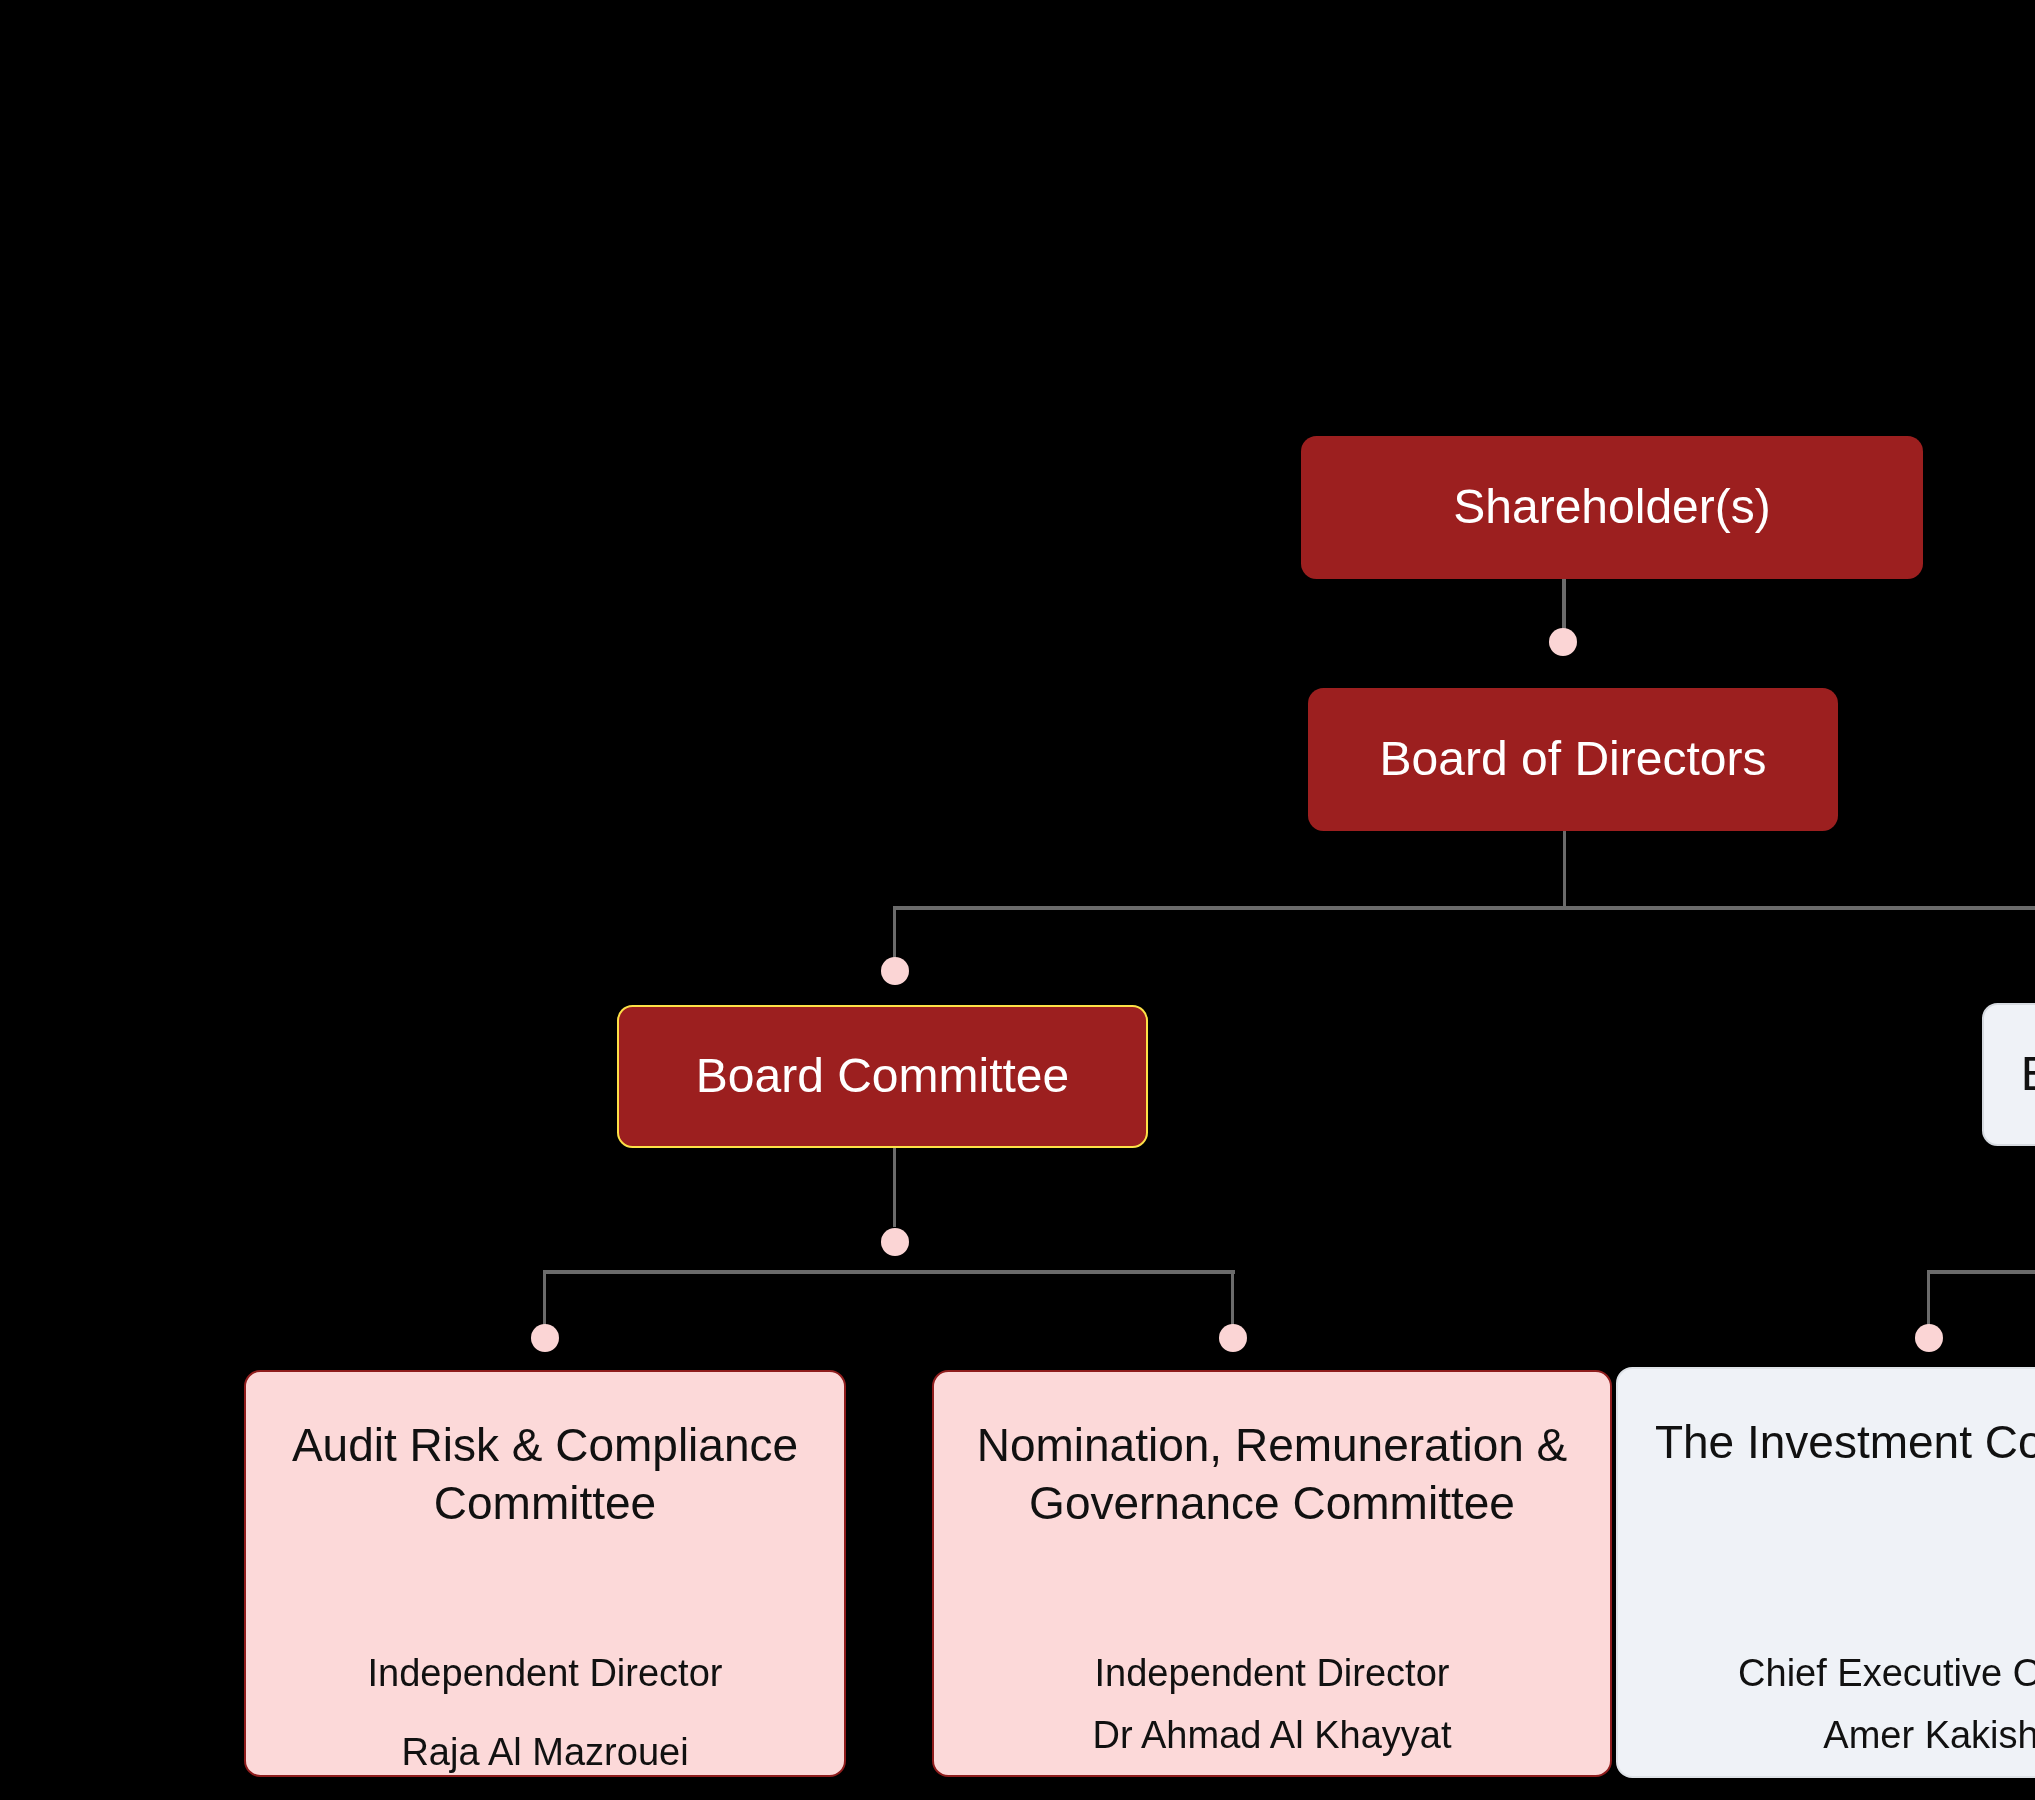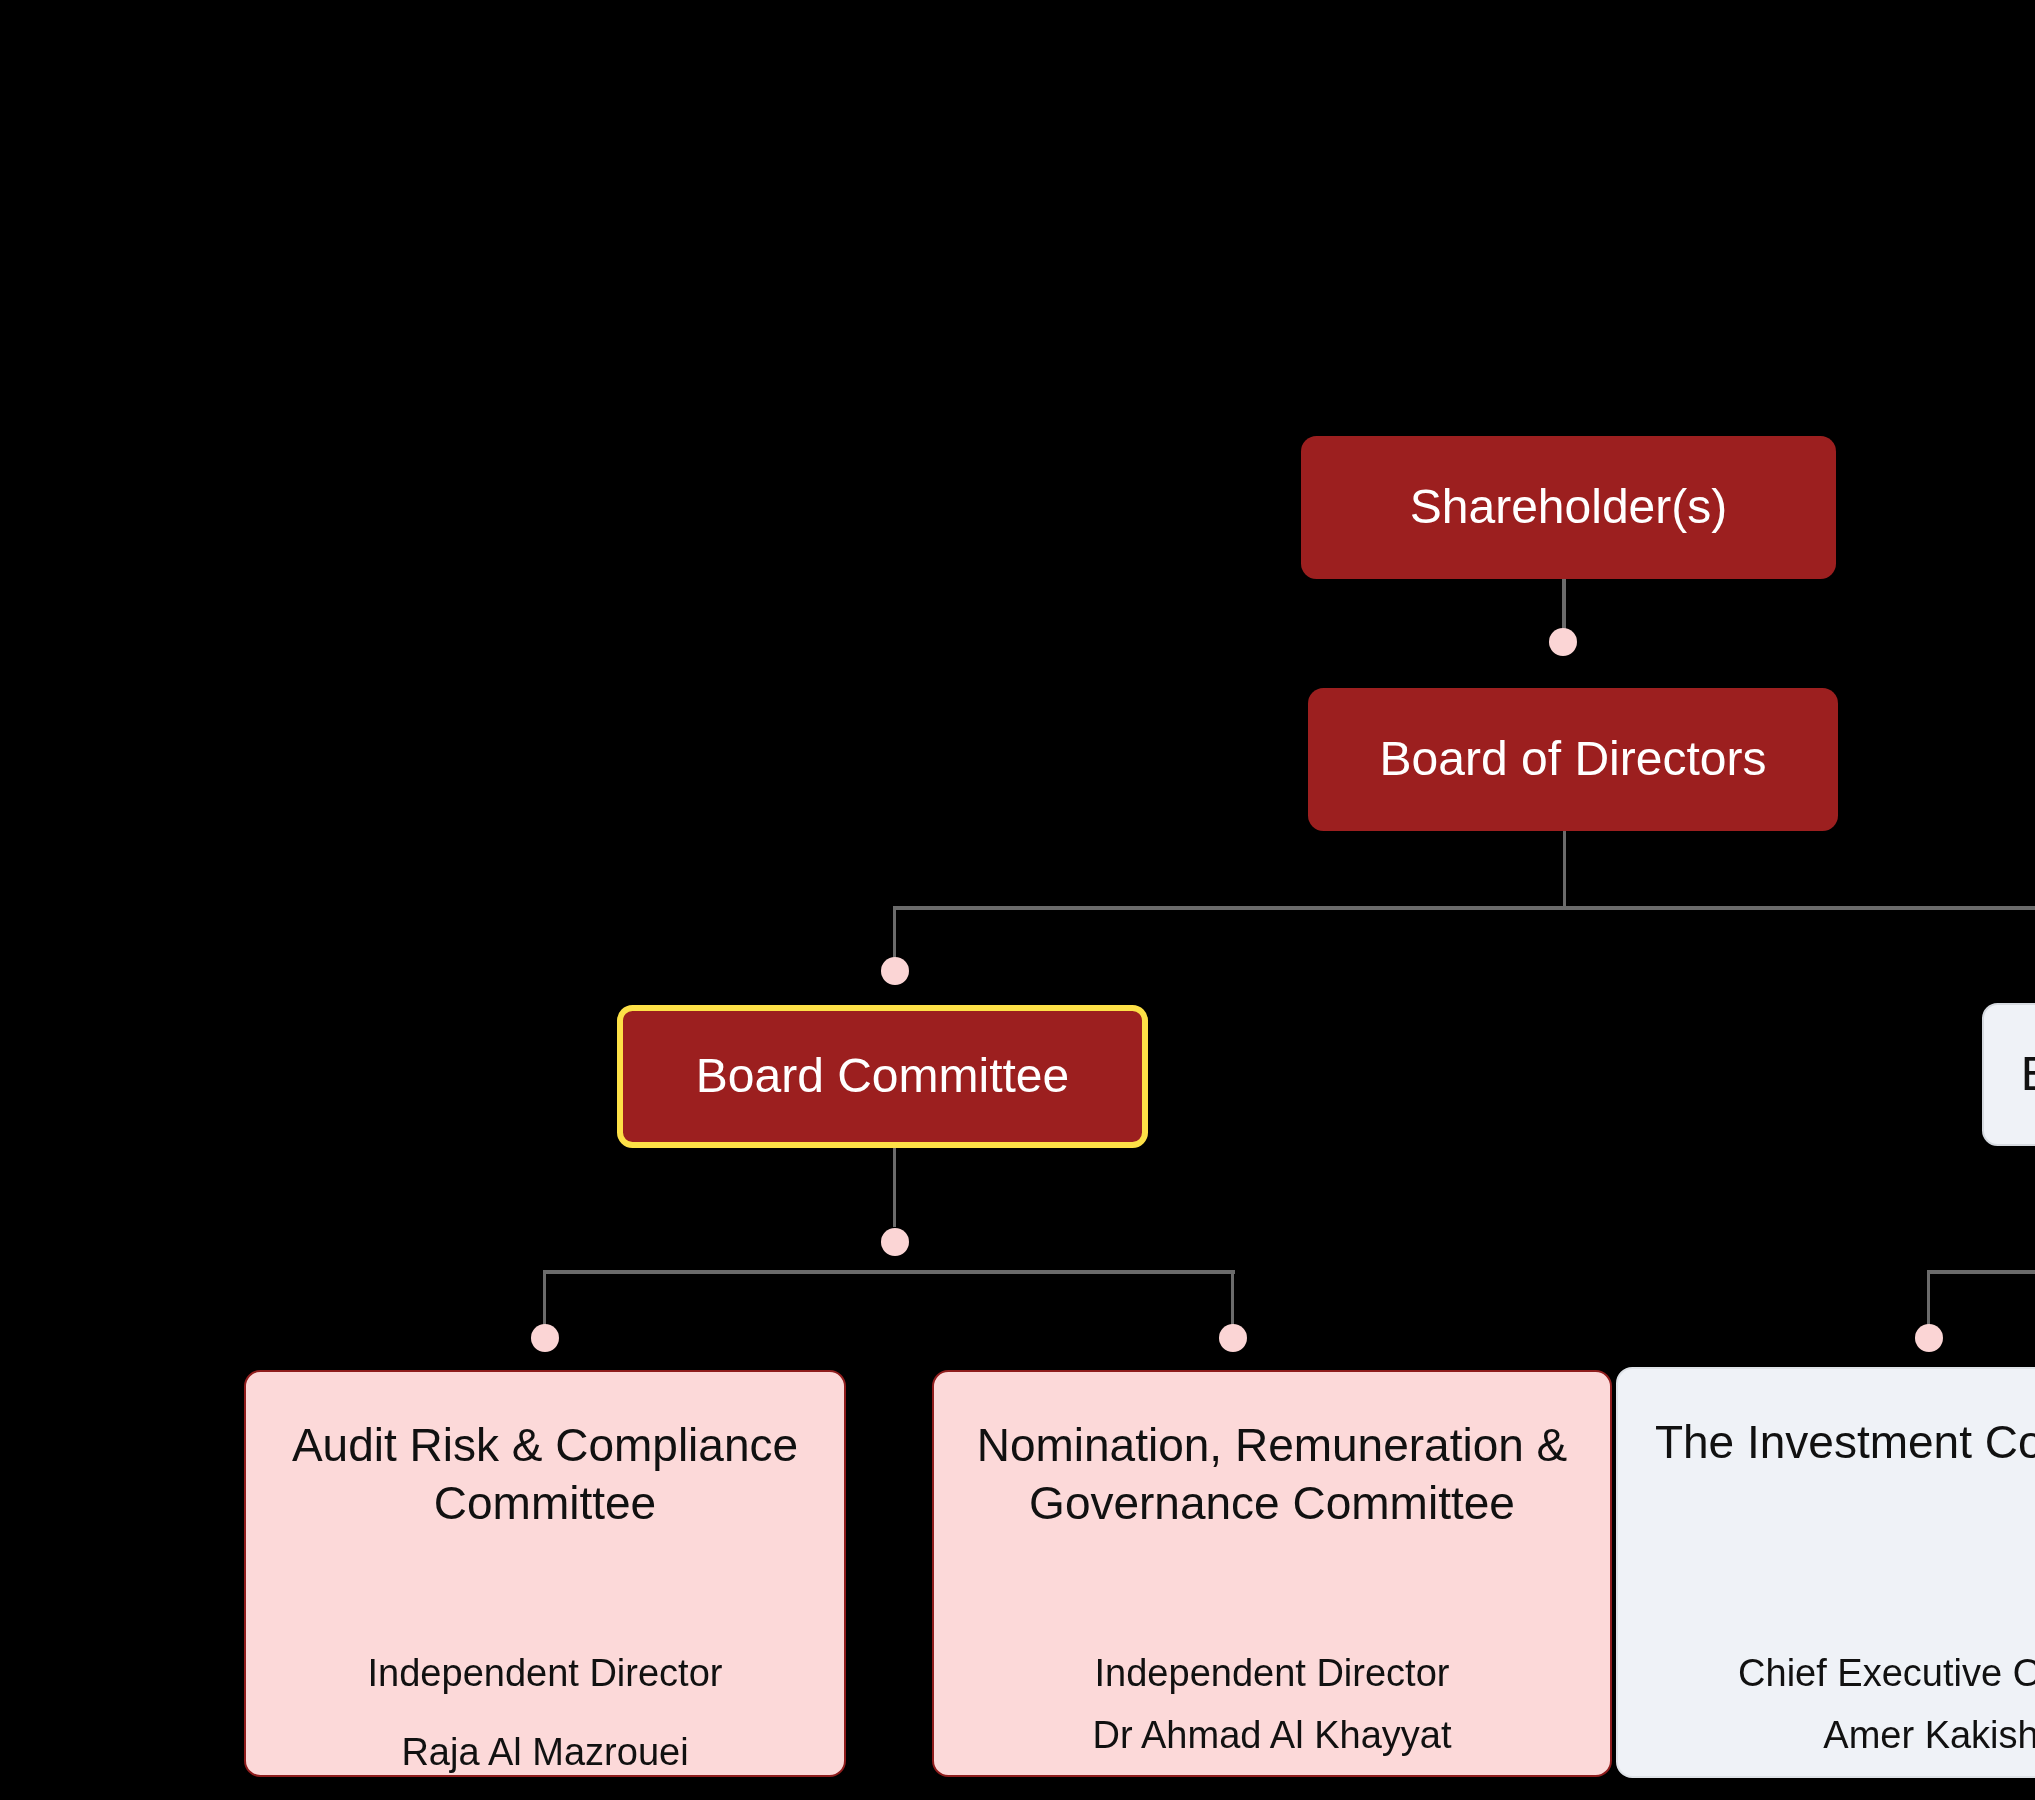--- a/index.html
+++ b/index.html
@@ -55,21 +55,21 @@
   .node.filled {
     background: #9c1f1f;
     color: #ffffff;
     justify-content: center;
   }
   .node.filled .node-title {
     font-size: 48px;
     font-weight: 400;
   }
   .node.bordered-light {
-    border: 6px solid #fde047;
+    border: 2px solid #fde047;
     align-items: center;
   }
 
   
   .node.light {
     background: #eff2f7;
     color: #111111;
     border: 2px solid #d6dae0;
   }
   .node.light .node-title {
@@ -127,21 +127,21 @@
   <div class="conn-v" style="left:543px; top:1272px; width:3.3px; height:56px;"></div>
   <div class="conn-v" style="left:1231px; top:1272px; width:3.3px; height:56px;"></div>
   <div class="conn-dot" style="left:531px; top:1324px; width:28px; height:28px;"></div>
   <div class="conn-dot" style="left:1219px; top:1324px; width:28px; height:28px;"></div>
 
   <div class="conn-h" style="left:1927px; top:1270px; width:676px; height:4.1px;"></div>
   <div class="conn-v" style="left:1927px; top:1272px; width:3.3px; height:56px;"></div>
 
   <div class="conn-dot" style="left:1915px; top:1324px; width:28px; height:28px;"></div>
 
-  <div class="node filled" style="left:1301px; top:436px; width:535px; height:143px;text-align:center;">
+  <div class="node filled" style="left:1301px; top:436px; width:622px; height:143px;text-align:center;">
     <div class="node-title">Shareholder(s)</div>
   </div>
 
   <div class="node filled" style="left:1301px; top:688px; width:530px; height:143px;margin-left:7px;">
     <div class="node-title">Board of Directors</div>
   </div>
 
   <div class="node filled bordered-light" style="left:617px; top:1005px; width:531px; height:143px;">
     <div class="node-title">Board Committee</div>
   </div>

